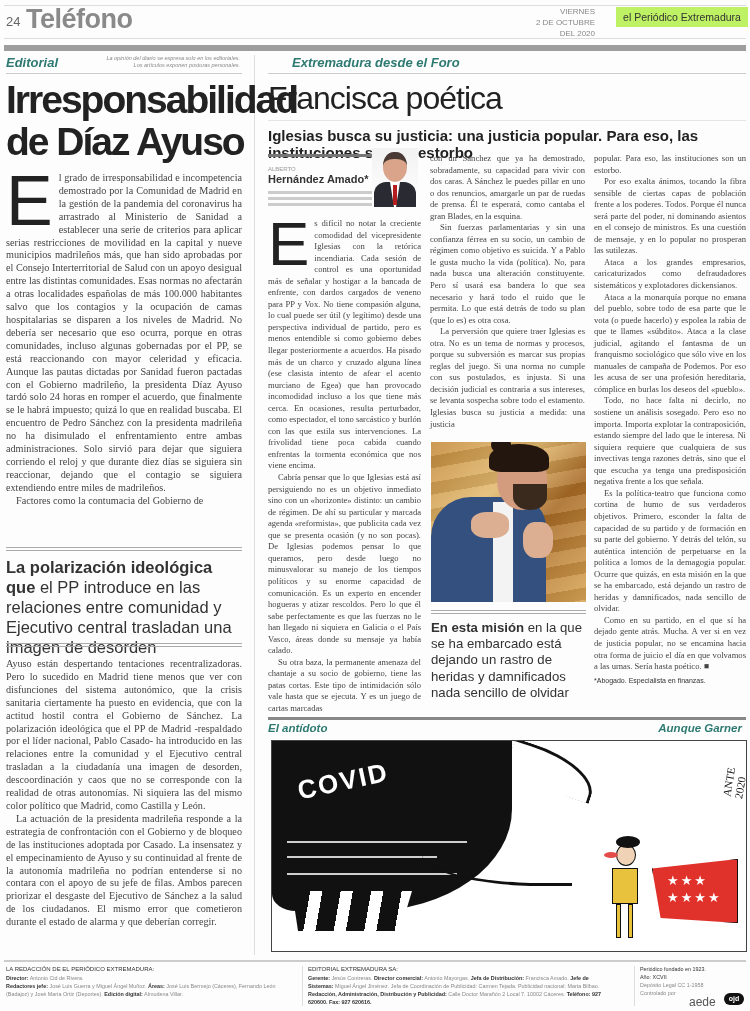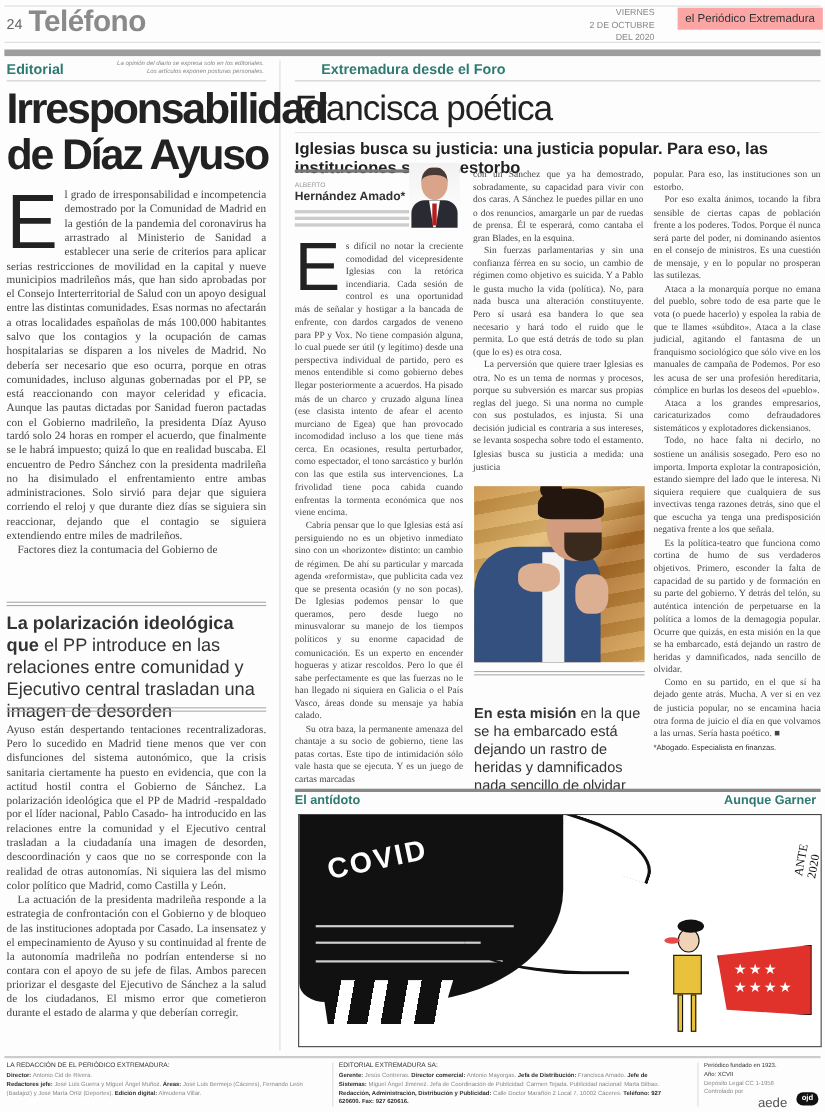--- a/index.html
+++ b/index.html
@@ -6,26 +6,26 @@
   html, body { width: 750px; height: 1011px; background: #1a1a1a; overflow: hidden; }
   #page { position: absolute; left: 0; top: 0; width: 750px; height: 1011px; background: #fdfdfd; font-family: "Liberation Serif", serif; color: #333; }
   .sans { font-family: "Liberation Sans", sans-serif; }
   .teal { color: #2e7a72; }
 
   
   .mast-topline { position: absolute; left: 4px; right: 4px; top: 5px; border-top: 1px solid #ddd; }
   .page-num { position: absolute; left: 6px; top: 14px; font-size: 13px; color: #666; }
   .section-title { position: absolute; left: 26px; top: 4px; font-size: 27px; font-weight: bold; color: #8a8a8a; letter-spacing: -0.5px; }
   .date { position: absolute; left: 520px; top: 6px; width: 75px; text-align: right; font-size: 8px; color: #888; line-height: 11px; }
-  .brand { position: absolute; left: 616px; top: 7px; width: 132px; height: 20px; background: #fca5a5; font-size: 10.5px; line-height: 20px; text-align: center; color: #333; }
+  .brand { position: absolute; left: 616px; top: 7px; width: 132px; height: 20px; background: #bef264; font-size: 10.5px; line-height: 20px; text-align: center; color: #333; }
   .mast-line2 { position: absolute; left: 4px; right: 4px; top: 38px; border-top: 1px solid #ddd; }
   .mast-bar { position: absolute; left: 4px; right: 4px; top: 45px; height: 6px; background: #9d9d9d; }
 
   
-  .sec-head { position: absolute; font-weight: bold; font-size: 13px; }
+  .sec-head { position: absolute; font-weight: bold; font-size: 13px; font-style: italic; }
   .note { position: absolute; left: 80px; top: 55px; width: 160px; text-align: right; font-size: 5.5px; color: #888; line-height: 7px; font-style: italic; }
   .hr { position: absolute; border-top: 1px solid #ccc; }
   .vr { position: absolute; border-left: 1px solid #ddd; }
 
   
   .ed-title { position: absolute; left: 6px; top: 79px; width: 244px; font-size: 39px; line-height: 42px; color: #222; letter-spacing: -2px; }
   .body-text { font-size: 10.2px; line-height: 12.9px; text-align: justify; color: #444; hyphens: auto; }
   .body-text p { text-indent: 10px; }
   .body-text p.first { text-indent: 0; }
   .ed-body1 { position: absolute; left: 6px; top: 172px; width: 236px; }
@@ -61,21 +61,21 @@
   .photo .rows { position: absolute; inset: 0; background: repeating-linear-gradient(170deg, rgba(255,255,255,0.12) 0 14px, rgba(0,0,0,0.08) 14px 26px); }
   .photo .jacket { position: absolute; left: 0; top: 55px; width: 115px; height: 110px; background: #34507e; border-radius: 40px 30px 0 0; }
   .photo .shirt { position: absolute; left: 62px; top: 60px; width: 20px; height: 100px; background: #f3f3f3; }
   .photo .face { position: absolute; left: 66px; top: 10px; width: 50px; height: 58px; background: #d39c7e; border-radius: 45% 45% 50% 50%; }
   .photo .hair { position: absolute; left: 58px; top: 2px; width: 60px; height: 28px; background: #22160f; border-radius: 50% 50% 20% 20%; }
   .photo .bun { position: absolute; left: 60px; top: -6px; width: 20px; height: 18px; background: #22160f; border-radius: 50%; }
   .photo .beard { position: absolute; left: 82px; top: 42px; width: 34px; height: 26px; background: #3a2a1e; border-radius: 0 0 50% 50%; }
   .photo .hand1 { position: absolute; left: 40px; top: 70px; width: 38px; height: 26px; background: #dcae92; border-radius: 40%; }
   .photo .hand2 { position: absolute; left: 92px; top: 80px; width: 30px; height: 36px; background: #dcae92; border-radius: 40%; }
 
-  .pull2 { position: absolute; left: 431px; top: 620px; width: 160px; font-family: "Liberation Sans", sans-serif; font-size: 13.2px; line-height: 16.2px; color: #333; margin-top: 21px; }
+  .pull2 { position: absolute; left: 431px; top: 620px; width: 160px; font-family: "Liberation Sans", sans-serif; font-size: 13.2px; line-height: 16.2px; color: #333; }
   .pull2 b { font-weight: bold; }
 
   
   .cartoon-box { position: absolute; left: 271px; top: 740px; width: 476px; height: 212px; background: #fff; border: 1px solid #444; overflow: hidden; }
   .bull { position: absolute; left: 0; top: 0; width: 240px; height: 170px; background: #111; border-radius: 0 0 60% 10%; }
   .covid { position: absolute; left: 25px; top: 25px; font-family: "Liberation Sans", sans-serif; font-size: 26px; color: #fff; transform: rotate(-12deg); font-weight: bold; letter-spacing: 2px; }
   .speed { position: absolute; left: 15px; width: 180px; height: 2px; background: #fff; opacity: 0.8; }
   .horn1 { position: absolute; left: 235px; top: 10px; width: 90px; height: 40px; border-top: 3px solid #111; border-right: 3px solid #111; border-radius: 0 80% 0 0; transform: rotate(18deg); }
   .horn2 { position: absolute; left: 150px; top: 105px; width: 150px; height: 40px; border-bottom: 3px solid #111; border-radius: 0 0 0 80%; }
   .legs { position: absolute; left: 20px; top: 150px; width: 120px; height: 40px; background: repeating-linear-gradient(100deg,#111 0 18px,#fff 18px 30px); clip-path: polygon(0 0,100% 0,90% 100%,5% 100%); }
@@ -121,21 +121,21 @@
   <div class="vr" style="left:254px;top:55px;height:900px;"></div>
   <div class="sec-head sans teal" style="left:268px;top:55px;padding-left:24px;">Extremadura desde el Foro</div>
   <div class="hr" style="left:268px;width:478px;top:73px;"></div>
 
   <h1 class="ed-title sans">
     <div>Irresponsabilidad</div>
     <div>de Díaz Ayuso</div>
   </h1>
   <div class="ed-body1 body-text">
     <p class="first"><span class="dropcap">E</span><span>l grado de irresponsabilidad e incompetencia demostrado por la Comunidad de Madrid en la gestión de la pandemia del coronavirus ha arrastrado al Ministerio de Sanidad a establecer una serie de criterios para aplicar serias restricciones de movilidad en la capital y nueve municipios madrileños más, que han sido aprobadas por el Consejo Interterritorial de Salud con un apoyo desigual entre las distintas comunidades. Esas normas no afectarán a otras localidades españolas de más 100.000 habitantes salvo que los contagios y la ocupación de camas hospitalarias se disparen a los niveles de Madrid. No debería ser necesario que eso ocurra, porque en otras comunidades, incluso algunas gobernadas por el PP, se está reaccionando con mayor celeridad y eficacia. Aunque las pautas dictadas por Sanidad fueron pactadas con el Gobierno madrileño, la presidenta Díaz Ayuso tardó solo 24 horas en romper el acuerdo, que finalmente se le habrá impuesto; quizá lo que en realidad buscaba. El encuentro de Pedro Sánchez con la presidenta madrileña no ha disimulado el enfrentamiento entre ambas administraciones. Solo sirvió para dejar que siguiera corriendo el reloj y que durante diez días se siguiera sin reaccionar, dejando que el contagio se siguiera extendiendo entre miles de madrileños.</span></p>
-    <p>Factores diez la contumacia del Gobierno de</p>
+    <p>Factores como la contumacia del Gobierno de</p>
   </div>
 
   <div class="dbl" style="left:6px;width:236px;top:547px;"></div>
   <div class="pull1 sans">
     <b>La polarización ideológica que</b>
     <span>el PP introduce en las relaciones entre comunidad y Ejecutivo central trasladan una imagen de desorden</span>
   </div>
   <div class="dbl" style="left:6px;width:236px;top:643px;"></div>
 
   <div class="ed-body2 body-text">
@@ -188,22 +188,22 @@
       <div class="hand2"></div>
   </div>
   <div class="dbl" style="left:431px;width:155px;top:610px;"></div>
   <div class="pull2">
     <b>En esta misión</b><span> en la que se ha embarcado está dejando un rastro de heridas y damnificados nada sencillo de olvidar</span>
   </div>
 
   <div class="col-c1 body-text">
     <p class="first">popular. Para eso, las instituciones son un estorbo.</p>
     <p>Por eso exalta ánimos, tocando la fibra sensible de ciertas capas de población frente a los poderes. Todos. Porque él nunca será parte del poder, ni dominando asientos en el consejo de ministros. Es una cuestión de mensaje, y en lo popular no prosperan las sutilezas.</p>
+    <p>Ataca a los grandes empresarios, caricaturizados como defraudadores sistemáticos y explotadores dickensianos.</p>
     <p>Ataca a la monarquía porque no emana del pueblo, sobre todo de esa parte que le vota (o puede hacerlo) y espolea la rabia de que te llames «súbdito». Ataca a la clase judicial, agitando el fantasma de un franquismo sociológico que sólo vive en los manuales de campaña de Podemos. Por eso les acusa de ser una profesión hereditaria, cómplice en burlas los deseos del «pueblo».</p>
-    <p>Ataca a los grandes empresarios, caricaturizados como defraudadores sistemáticos y explotadores dickensianos.</p>
     <p>Todo, no hace falta ni decirlo, no sostiene un análisis sosegado. Pero eso no importa. Importa explotar la contraposición, estando siempre del lado que le interesa. Ni siquiera requiere que cualquiera de sus invectivas tenga razones detrás, sino que el que escucha ya tenga una predisposición negativa frente a los que señala.</p>
     <p>Es la política-teatro que funciona como cortina de humo de sus verdaderos objetivos. Primero, esconder la falta de capacidad de su partido y de formación en su parte del gobierno. Y detrás del telón, su auténtica intención de perpetuarse en la política a lomos de la demagogia popular. Ocurre que quizás, en esta misión en la que se ha embarcado, está dejando un rastro de heridas y damnificados, nada sencillo de olvidar.</p>
     <p>Como en su partido, en el que sí ha dejado gente atrás. Mucha. A ver si en vez de justicia popular, no se encamina hacia otra forma de juicio el día en que volvamos a las urnas. Sería hasta poético. ■</p>
     <p class="footnote">*Abogado. Especialista en finanzas.</p>
   </div>
 
   <div class="hr" style="left:268px;width:478px;top:717px;border-top:3px solid #888;"></div>
   <div class="sec-head sans teal" style="left:268px;top:722px;font-size:11.5px;">El antídoto</div>
   <div class="sec-head sans teal" style="right:8px;top:722px;font-size:11.5px;">Aunque Garner</div>
 

